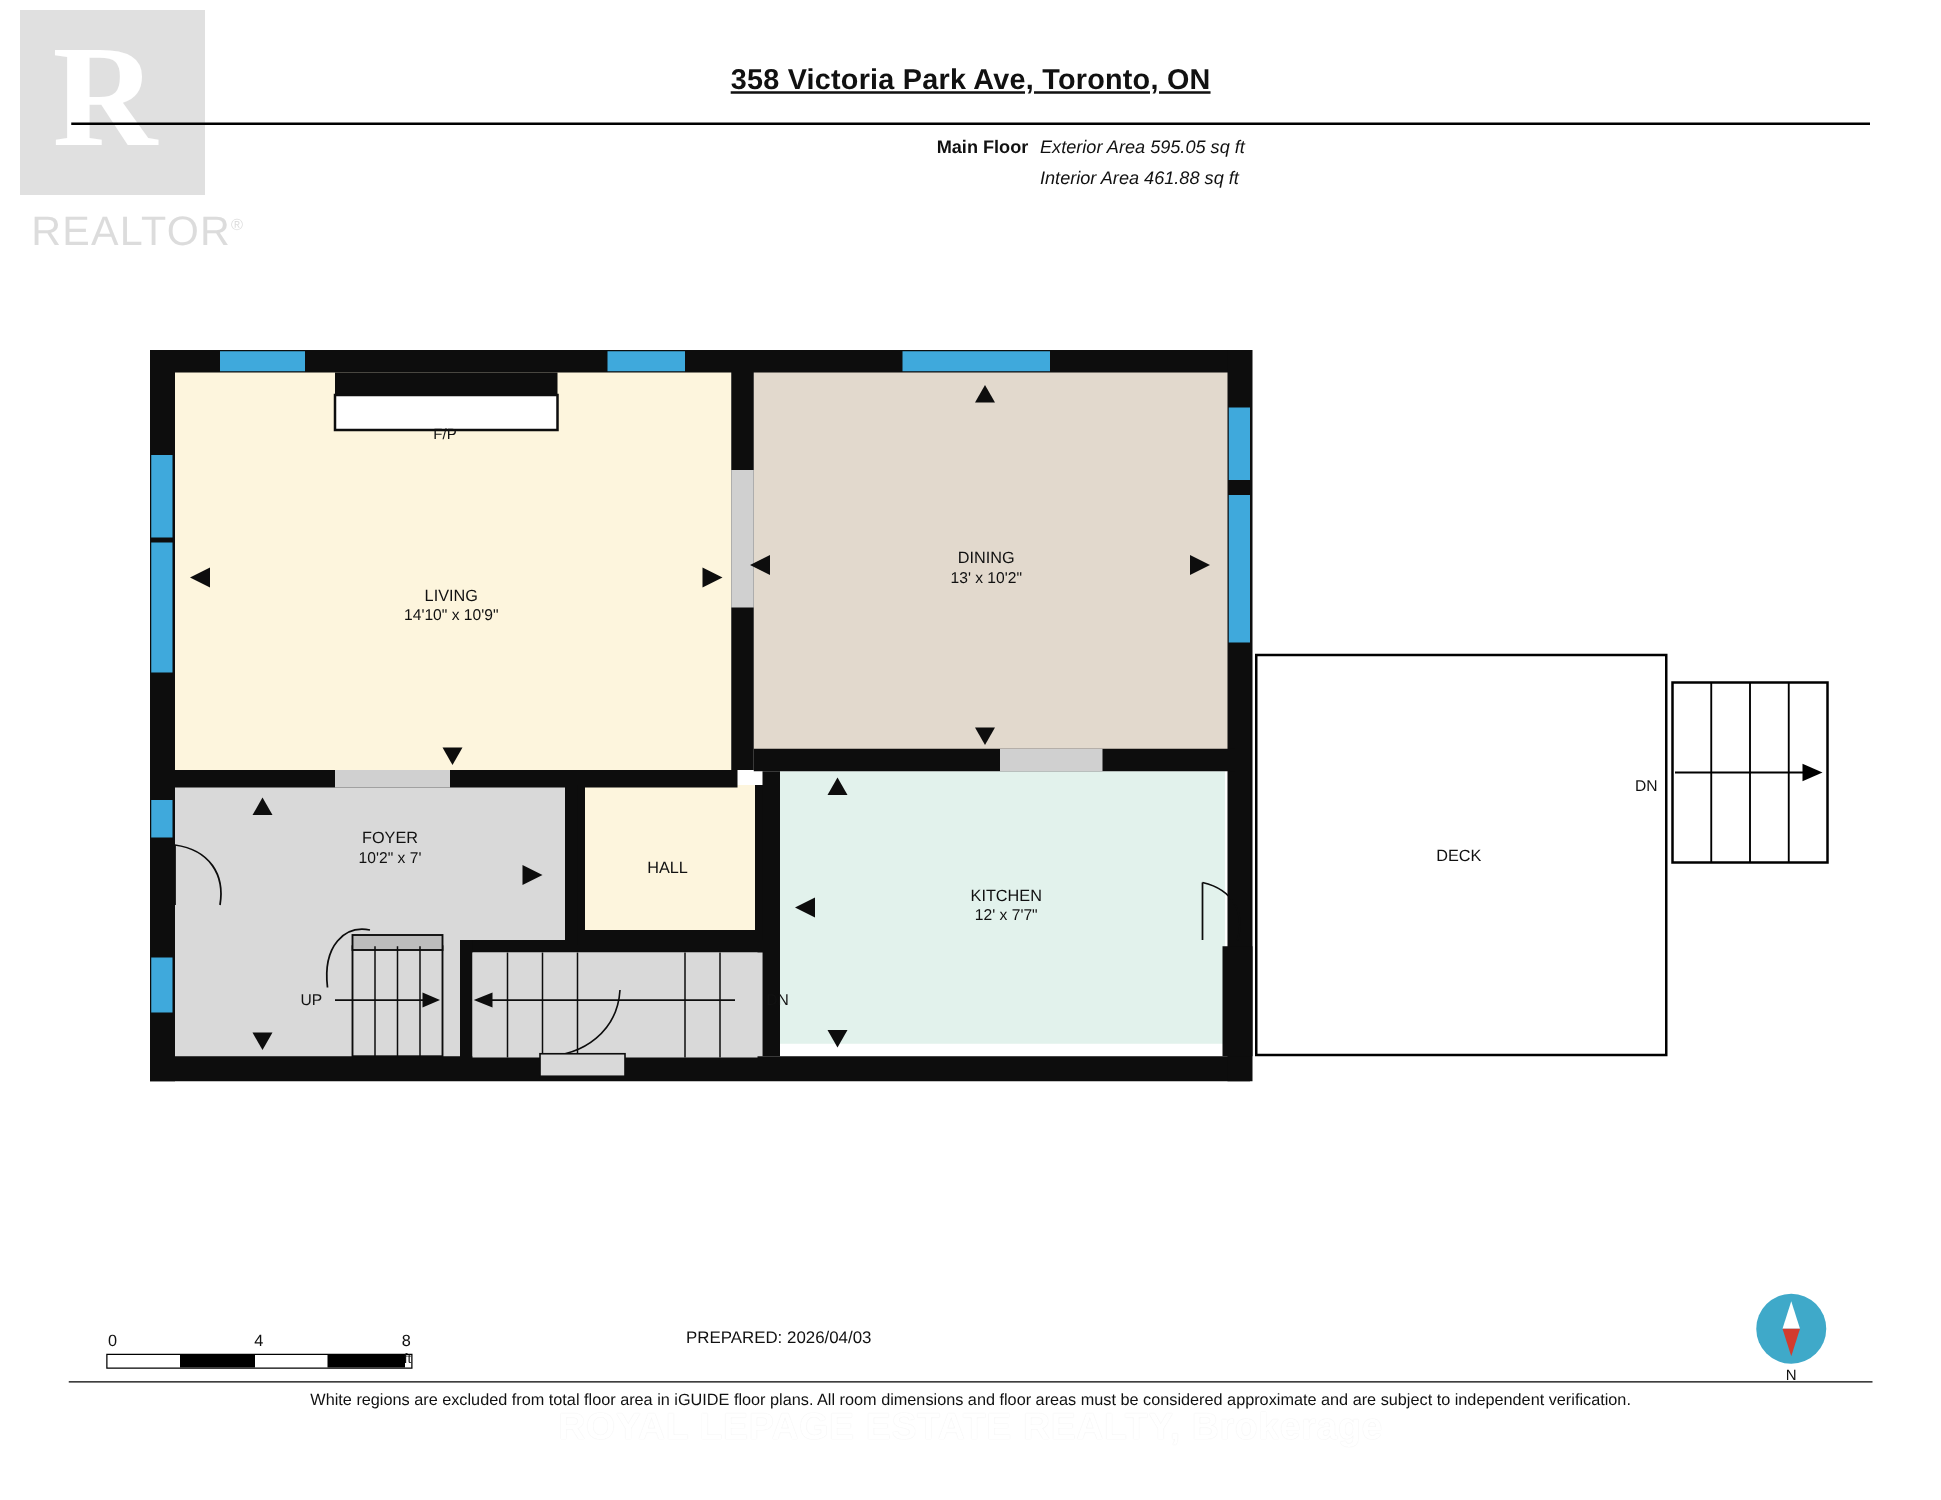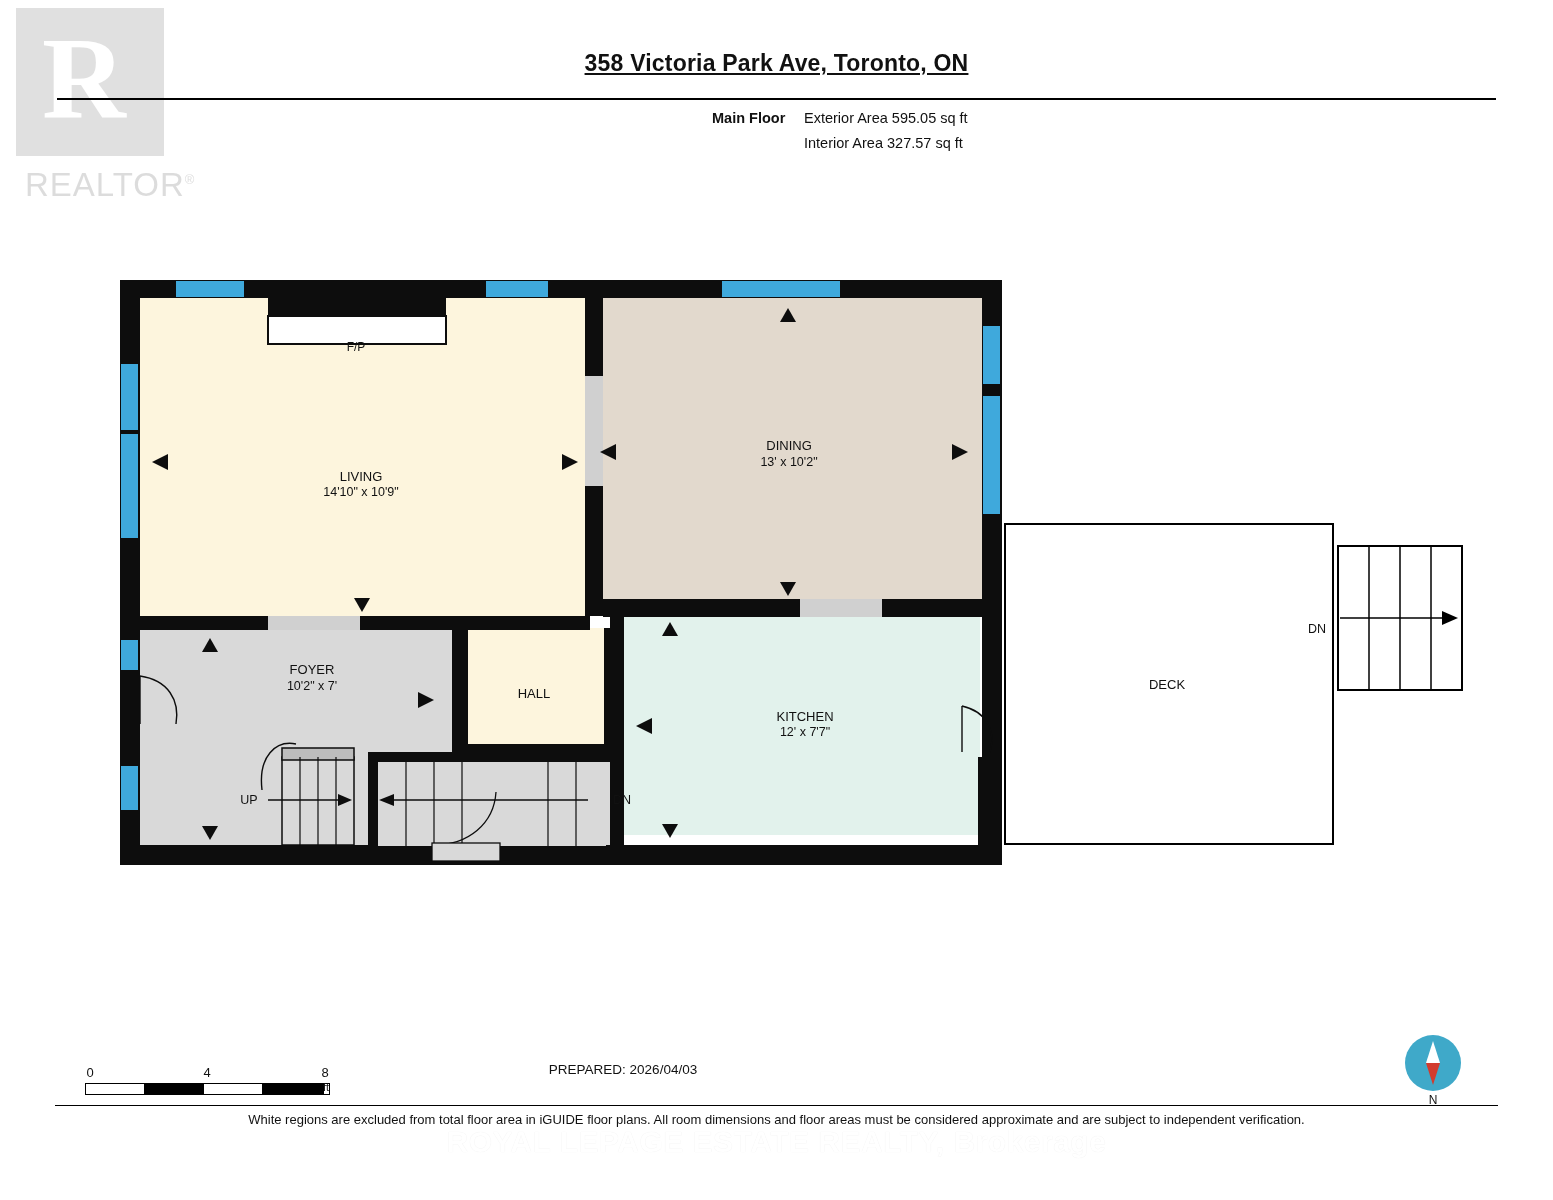--- a/index.html
+++ b/index.html
@@ -29,24 +29,24 @@
   }
   .realtor-logo .word sup{font-size:13px;vertical-align:super;}
 
   .title{
     position:absolute;left:0;top:50px;width:1553px;text-align:center;
     font-size:23px;font-weight:bold;letter-spacing:.2px;text-decoration:underline;
   }
   .title-rule{
     position:absolute;left:57px;top:98px;width:1439px;height:2px;background:#000;
   }
-  .meta{position:absolute;left:712px;top:110px;font-size:14.5px;}
+  .meta{position:absolute;left:740px;top:110px;font-size:14.5px;text-align:center;}
   .meta .row{display:flex;margin-bottom:9px;}
   .meta .lbl{font-weight:bold;width:92px;}
-  .meta .val{padding-left:0;}
+  .meta .val{padding-left:0;font-style:italic;}
 
   
   .plan{position:absolute;left:0;top:0;width:1553px;height:932px;}
 
   
   .scalebar{position:absolute;left:85px;top:1065px;width:245px;}
   .scalebar .ticks{position:relative;height:16px;}
   .scalebar .ticks span{position:absolute;font-size:13px;transform:translateX(-50%);}
   .scalebar .bar{position:relative;height:12px;border:1px solid #000;box-sizing:border-box;background:#fff;margin-top:2px;}
   .scalebar .bar i{position:absolute;top:0;bottom:0;background:#000;}
@@ -91,21 +91,21 @@
 <div class="title">358 Victoria Park Ave, Toronto, ON</div>
 <div class="title-rule"></div>
 
 <div class="meta">
   <div class="row">
     <div class="lbl">Main Floor</div>
     <div class="val">Exterior Area 595.05 sq ft</div>
   </div>
   <div class="row">
     <div class="lbl"></div>
-    <div class="val">Interior Area 327.57 sq ft</div>
+    <div class="val">Interior Area 461.88 sq ft</div>
   </div>
 </div>
 
 <div class="plan">
 <svg width="1553" height="1200" viewBox="0 0 1553 1200">
 
   <g>
     <rect x="1005" y="524" width="328" height="320" fill="#ffffff" stroke="#000000" stroke-width="2"></rect>
 
     <rect x="1338" y="546" width="124" height="144" fill="#ffffff" stroke="#000000" stroke-width="2"></rect>

